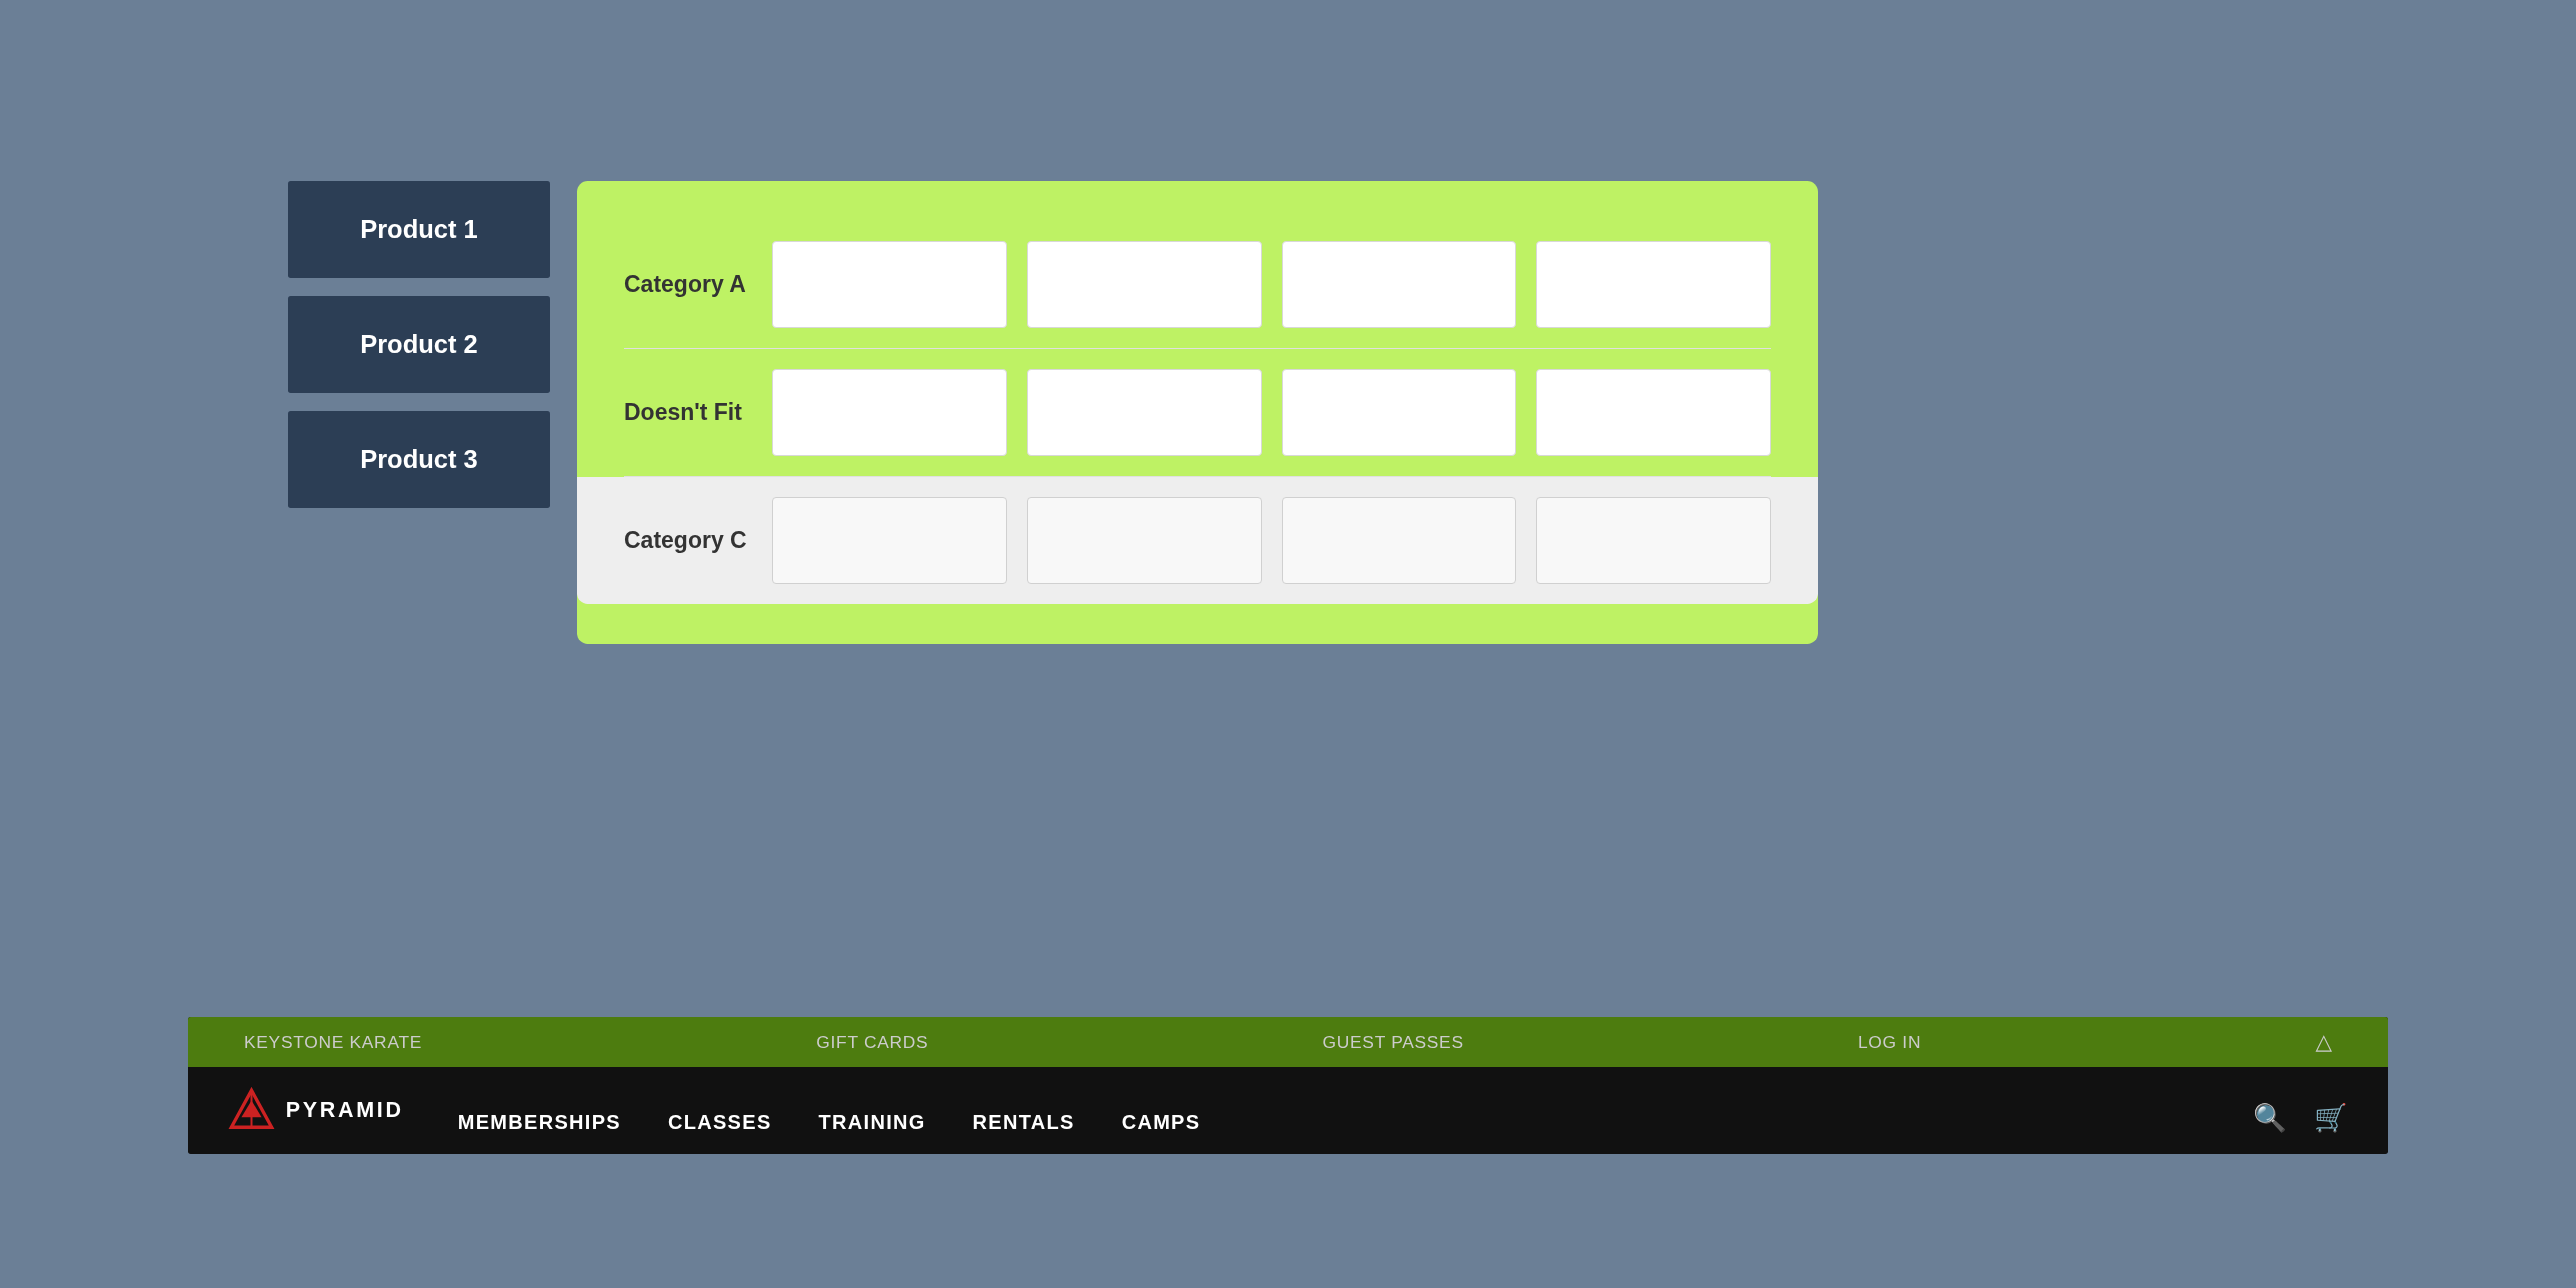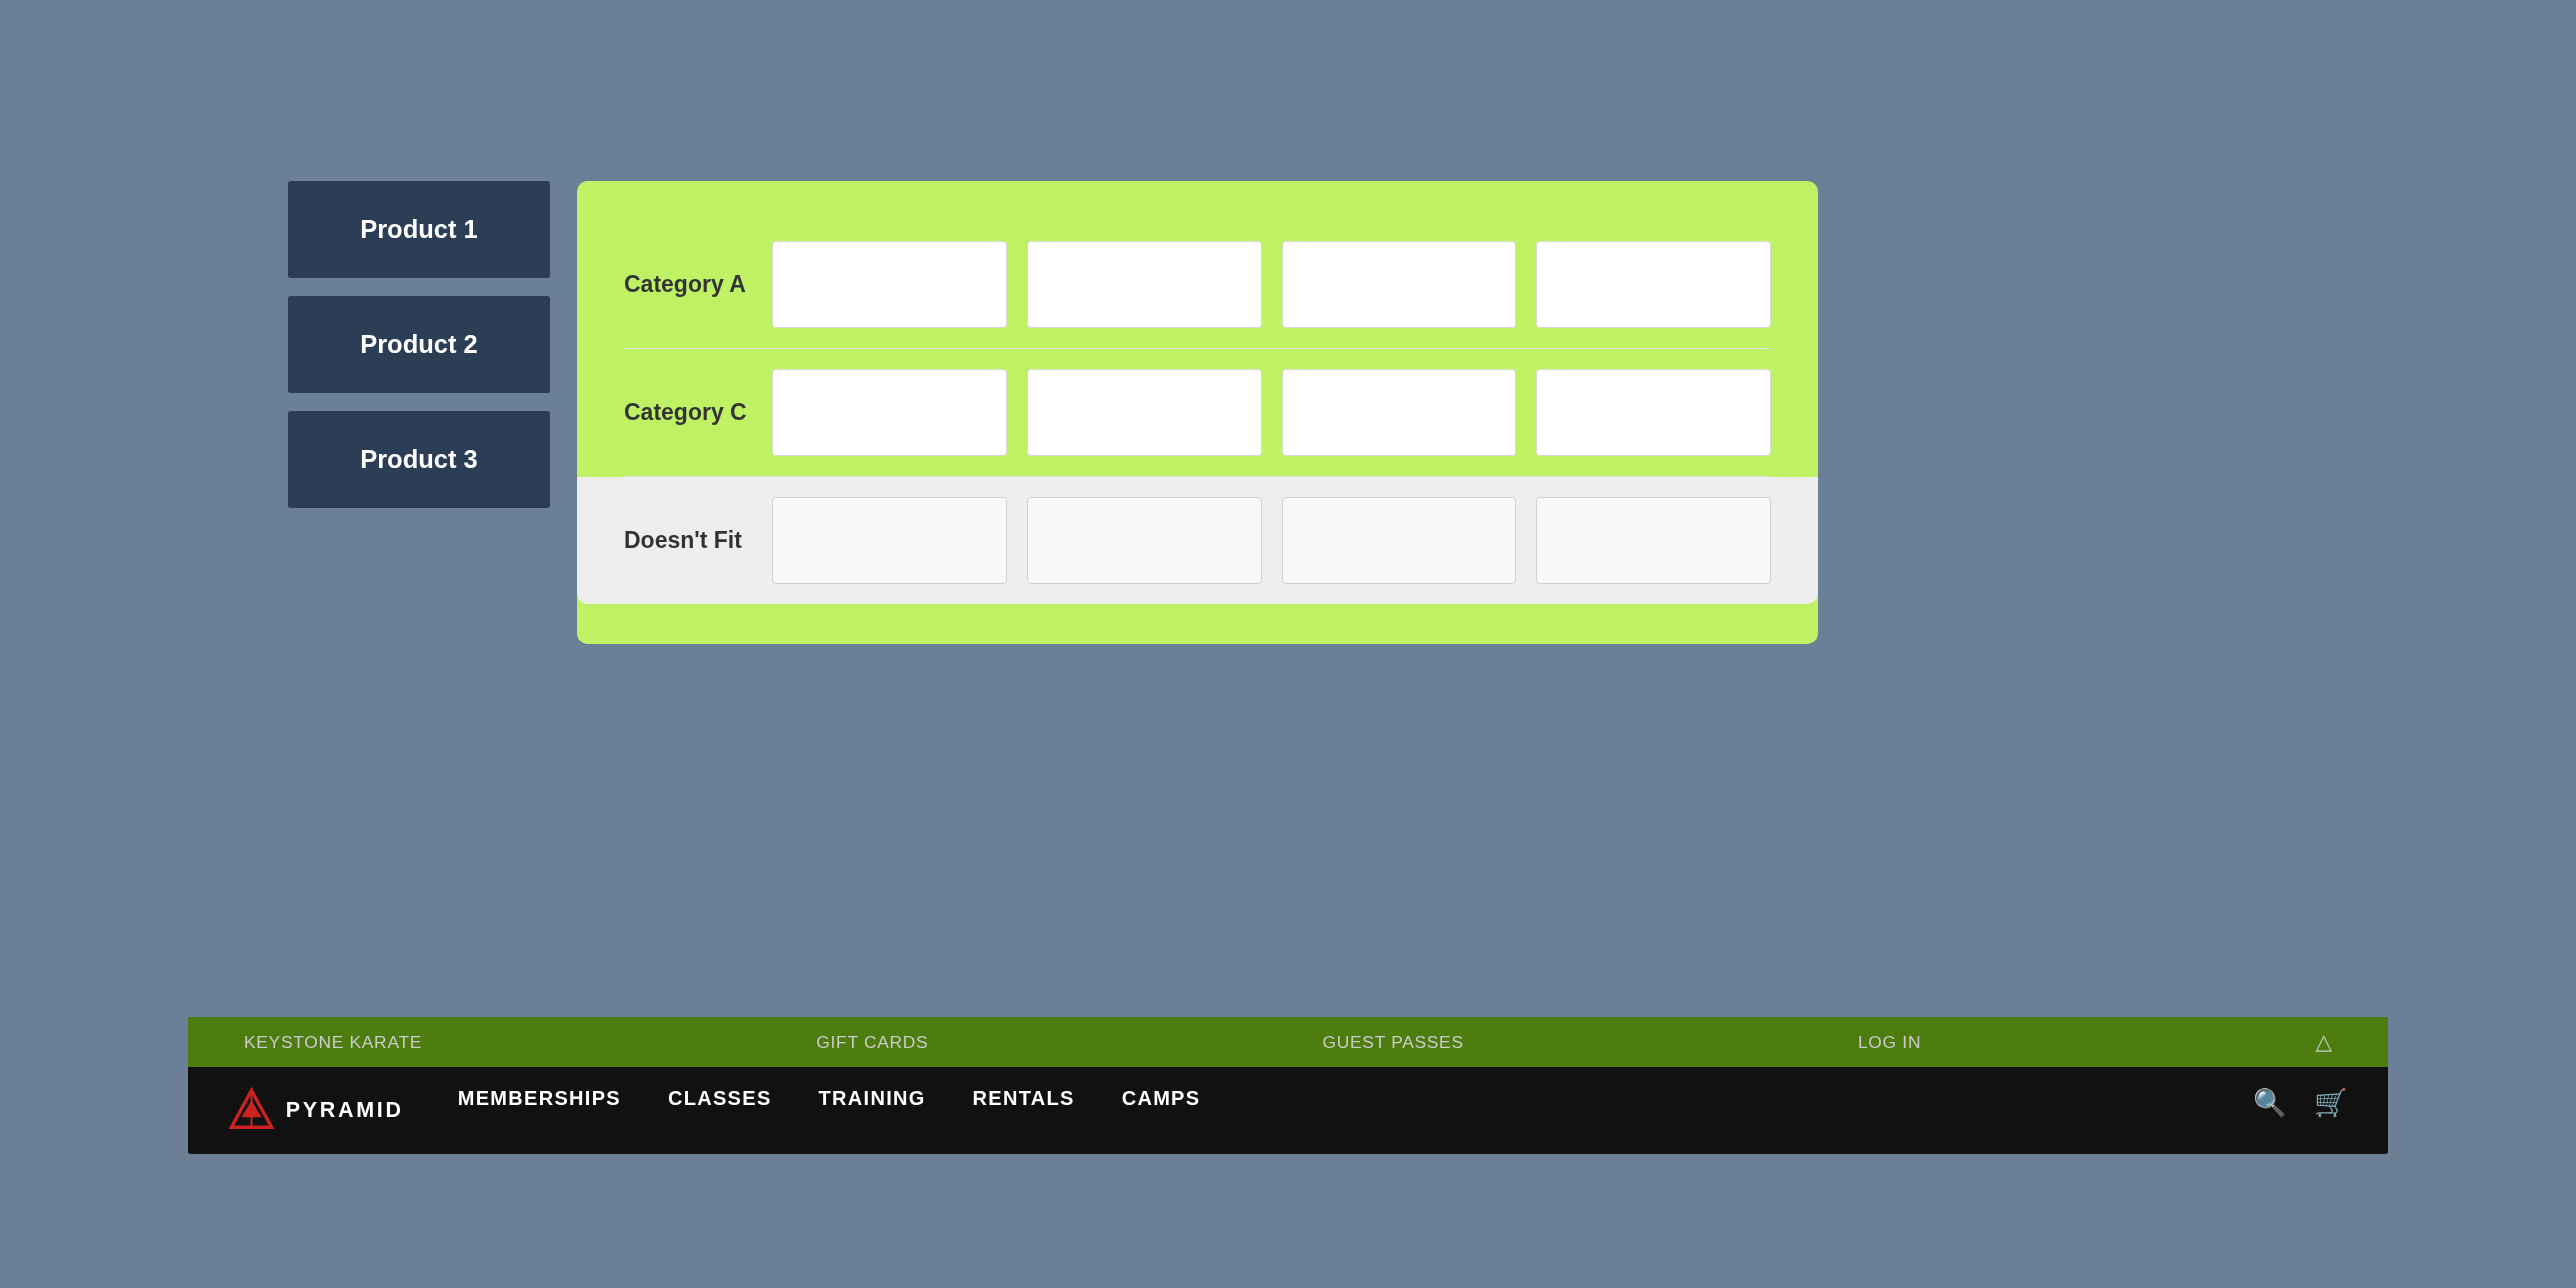--- a/index.html
+++ b/index.html
@@ -129,21 +129,21 @@
     }
 
     .navbar-fb-icon {
       color: #cccccc;
       font-size: 21.5px;
       cursor: pointer;
     }
 
     .navbar-main {
       display: flex;
-      align-items: flex-start;
+      align-items: flex-end;
       padding: 20px 40px;
       gap: 0;
     }
 
     .navbar-logo {
       display: flex;
       align-items: center;
       gap: 10.7px;
       margin-right: 54px;
       cursor: pointer;
@@ -207,30 +207,30 @@
   <div class="panel-row">
         <div class="row-label">Category A</div>
         <div class="row-cells">
           <div class="cell"></div>
           <div class="cell"></div>
           <div class="cell"></div>
           <div class="cell"></div>
         </div>
       </div>
       <div class="panel-row">
+        <div class="row-label">Doesn't Fit</div>
+        <div class="row-cells">
+          <div class="cell"></div>
+          <div class="cell"></div>
+          <div class="cell"></div>
+          <div class="cell"></div>
+        </div>
+      </div>
+      <div class="panel-row">
         <div class="row-label">Category C</div>
-        <div class="row-cells">
-          <div class="cell"></div>
-          <div class="cell"></div>
-          <div class="cell"></div>
-          <div class="cell"></div>
-        </div>
-      </div>
-      <div class="panel-row">
-        <div class="row-label">Doesn't Fit</div>
         <div class="row-cells">
           <div class="cell"></div>
           <div class="cell"></div>
           <div class="cell"></div>
           <div class="cell"></div>
         </div>
       </div>
     </div>
 </div>
 

